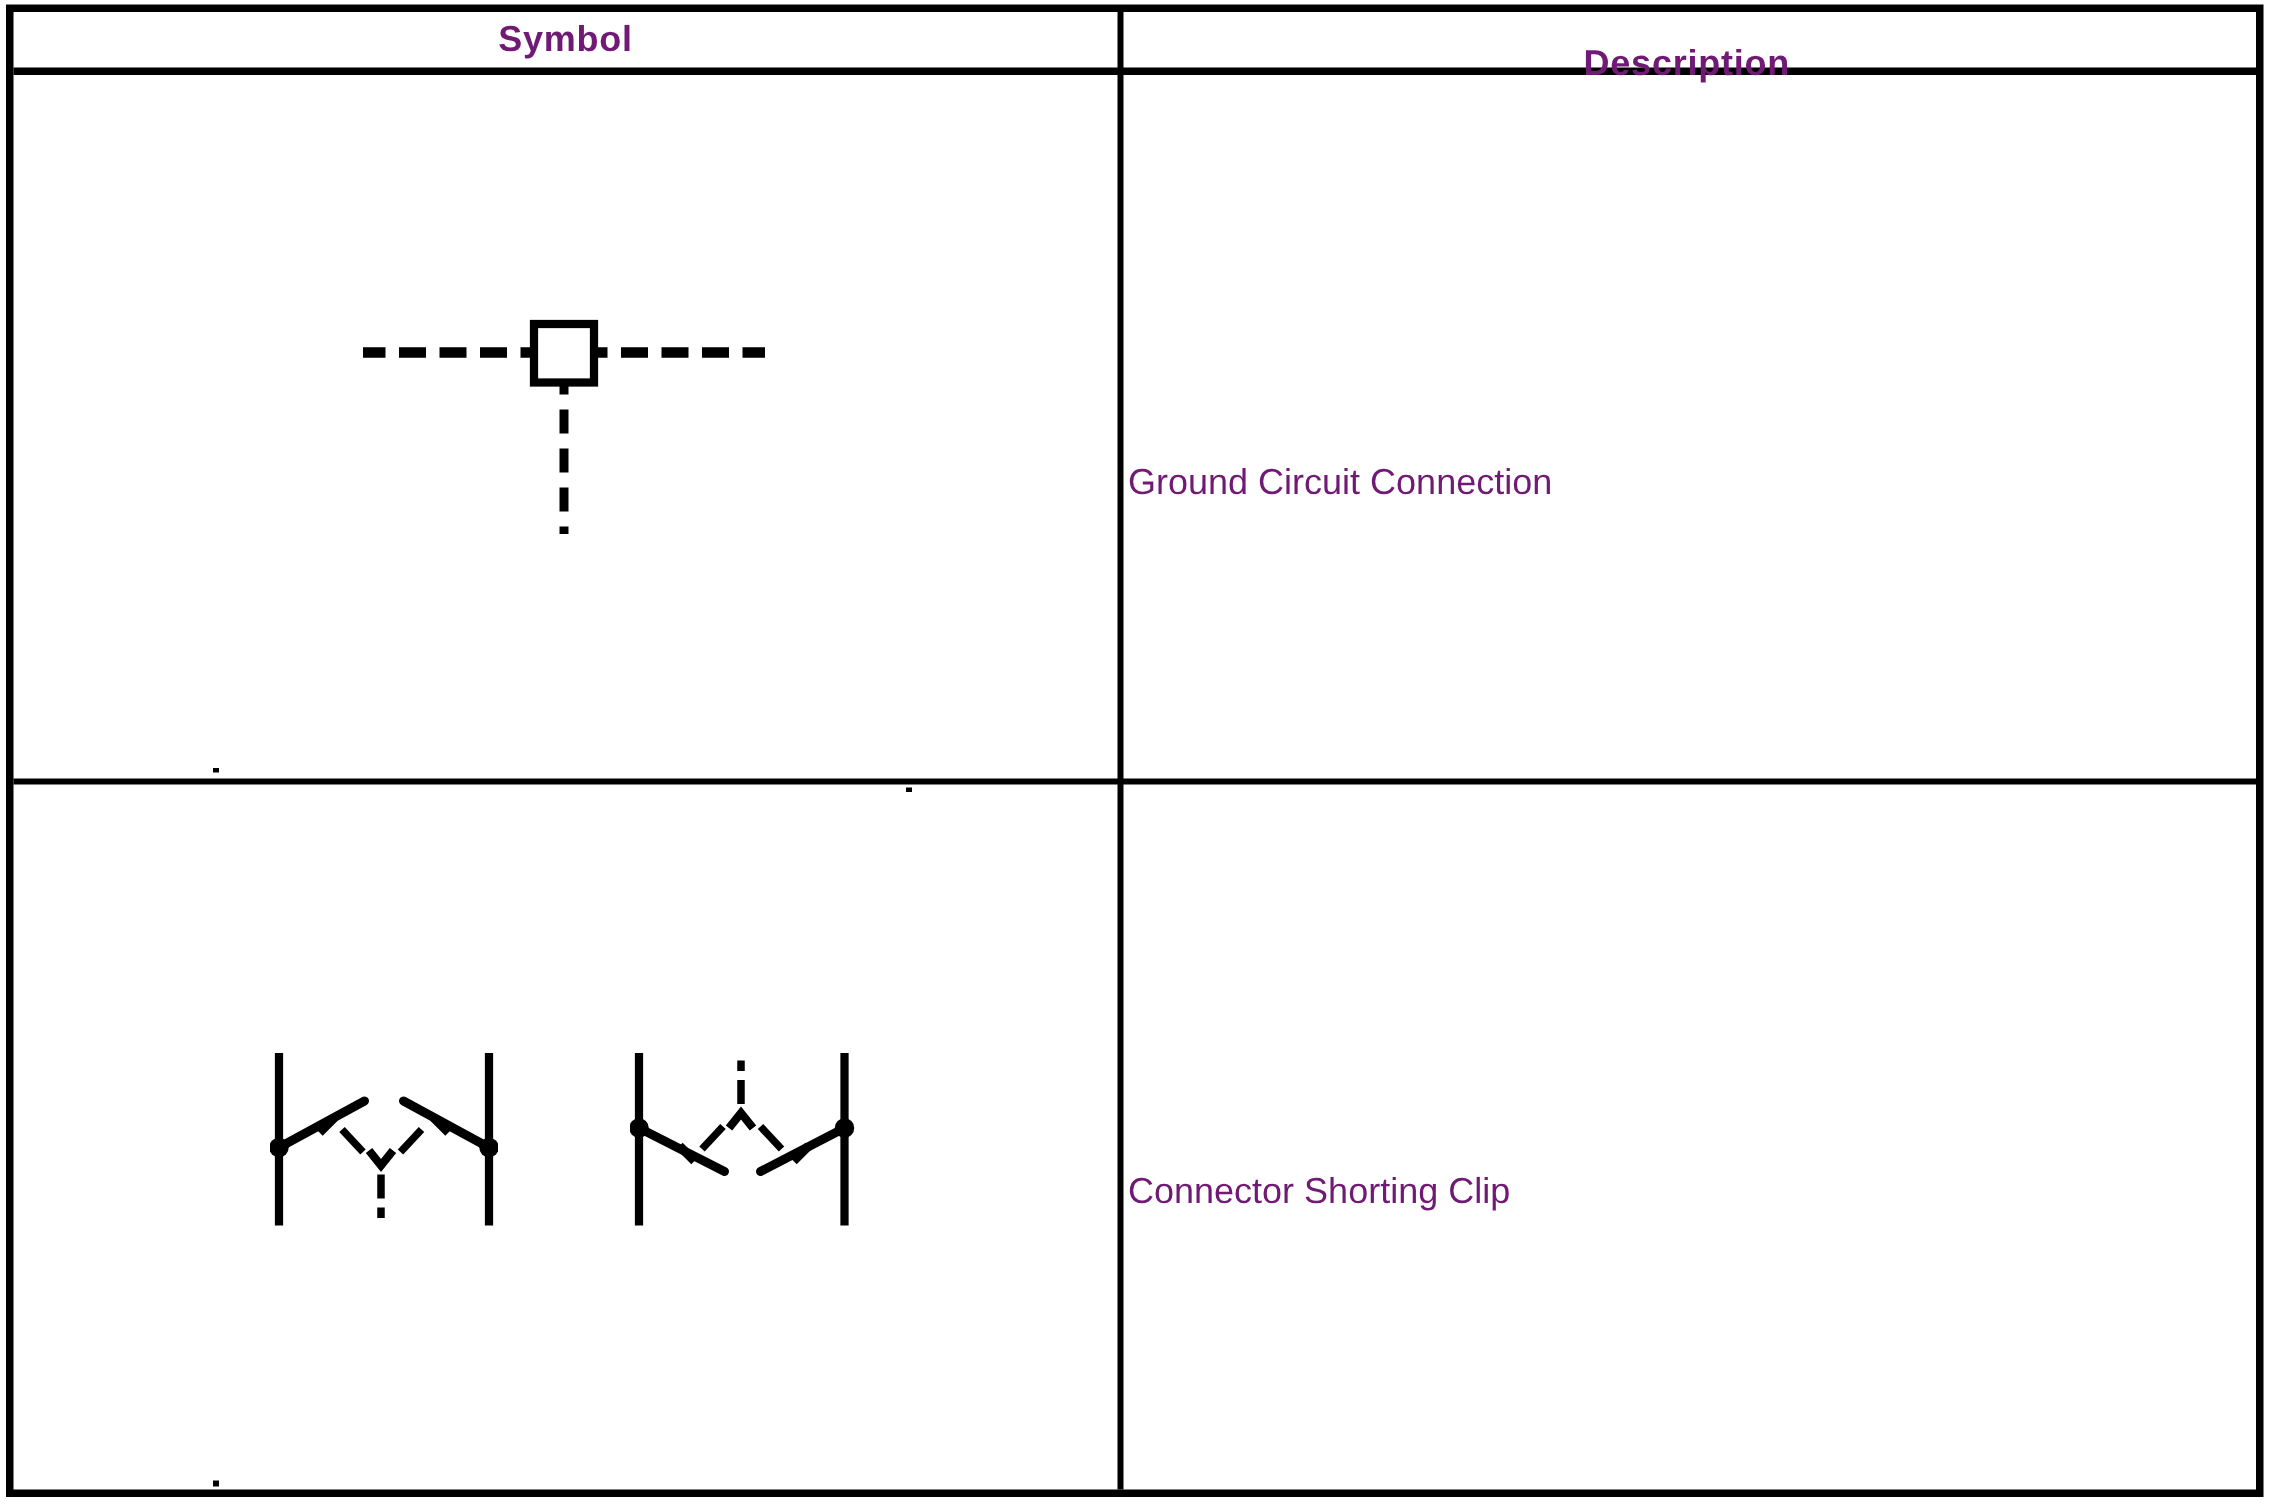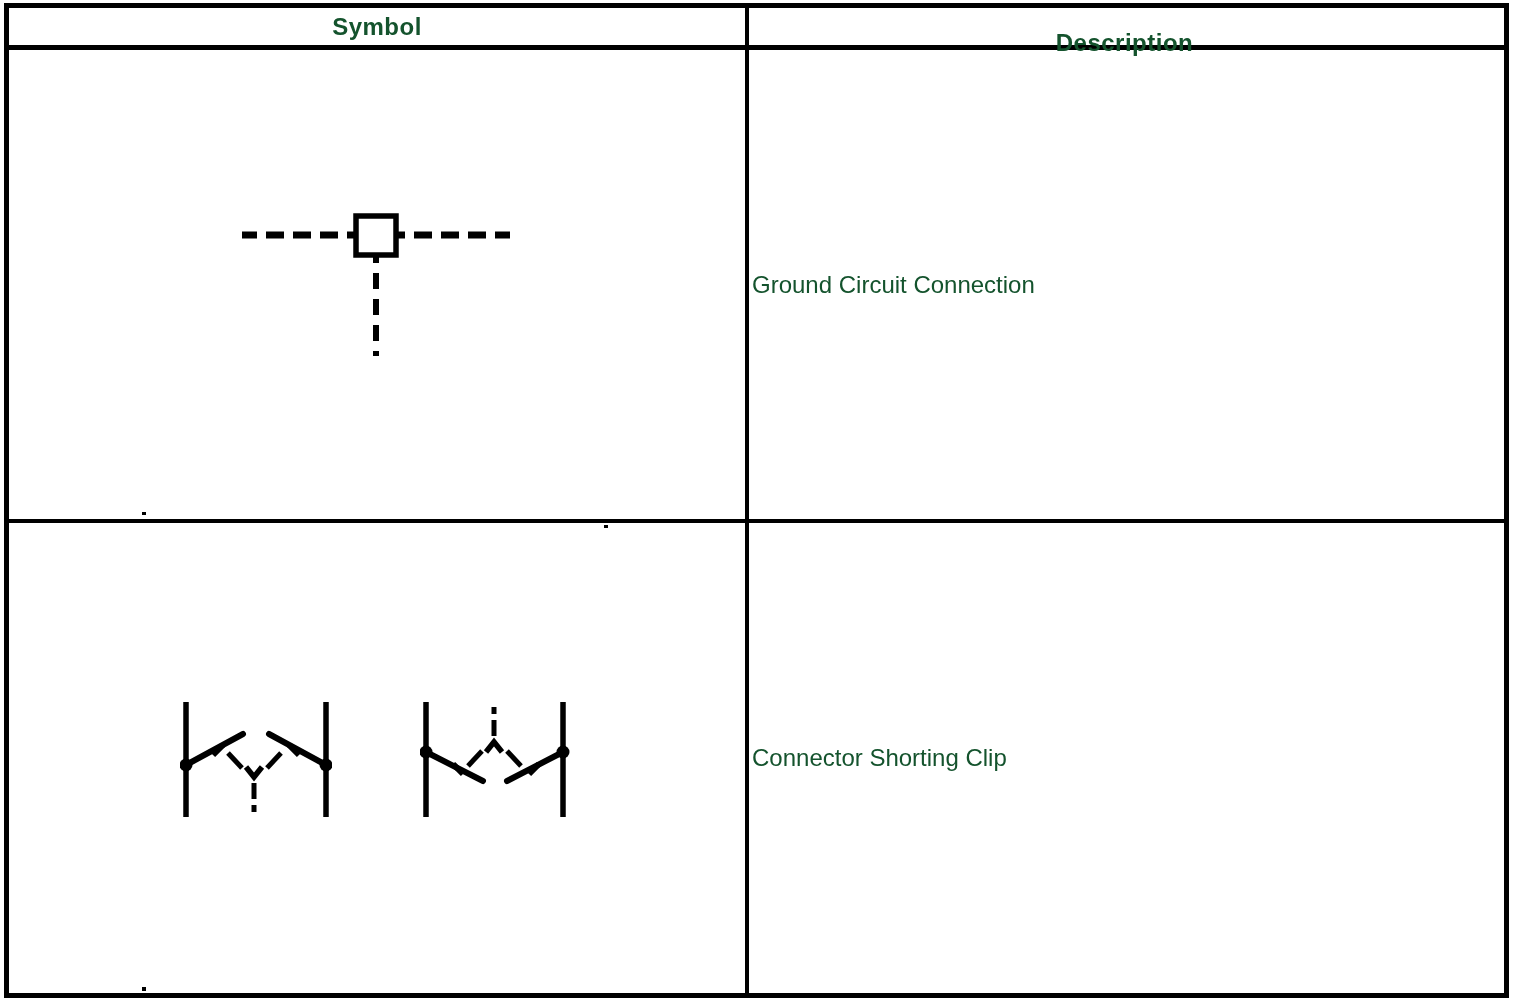--- a/index.html
+++ b/index.html
@@ -2,21 +2,21 @@
 <html><head>
 <meta charset="utf-8">
 <style>
   html, body { margin: 0; padding: 0; background: #ffffff; }
   .page {
     position: relative;
     width: 1520px;
     height: 1004px;
     background: #ffffff;
     font-family: "Liberation Sans", sans-serif;
-    color: #14532d;
+    color: #701a75;
     overflow: hidden;
   }
   .table-frame {
     position: absolute;
     left: 4px; top: 3px;
     width: 1495px; height: 985px;
     border: 5px solid #000000;
   }
   .header-row {
     position: absolute;
@@ -55,20 +55,21 @@
   .symbol-cell-2 { top: 515px; height: 470px; }
   .desc-cell {
     position: absolute;
     left: 740px;
     width: 755px;
     display: flex;
     align-items: center;
     padding-left: 3px;
     box-sizing: border-box;
     font-size: 24px;
+    margin-top: 37px;
   }
   .desc-cell-1 { top: 42px; height: 469px; }
   .desc-cell-2 { top: 515px; height: 470px; border-radius: 10px; }
   .sym-svg { position: absolute; }
   .ground-svg { left: 226px; top: 158px; }
   .clip-svg-left { left: 171px; top: 175px; }
   .clip-svg-right { left: 411px; top: 175px; }
   .speck {
     position: absolute;
     background: #000000;

